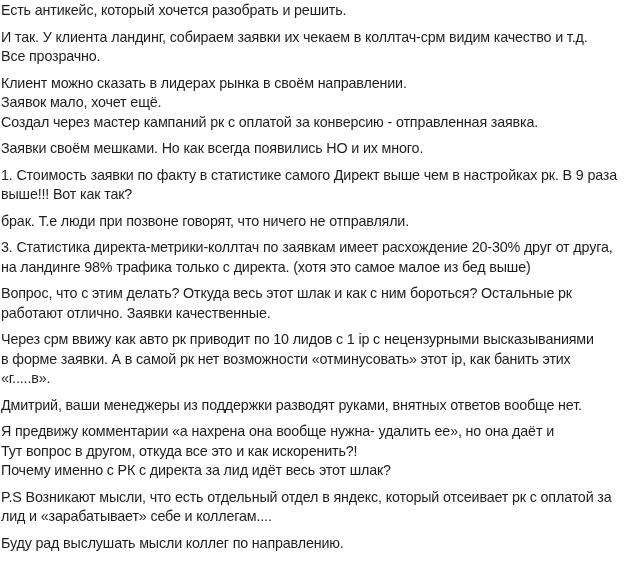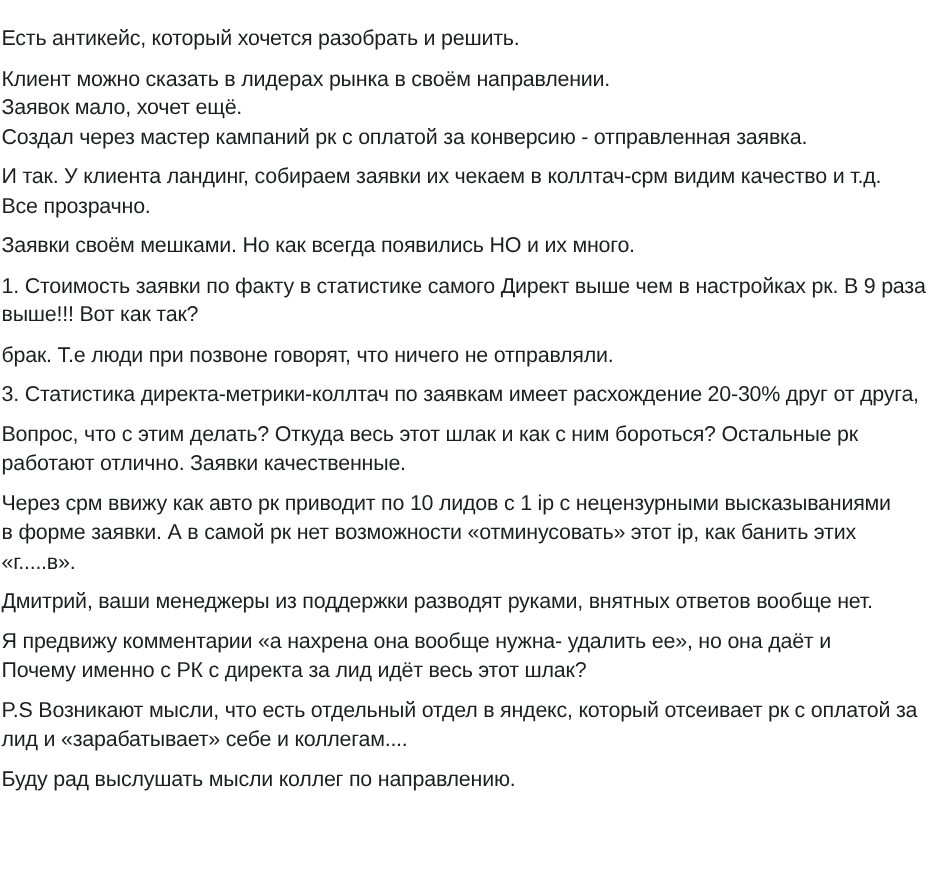--- a/index.html
+++ b/index.html
@@ -4,65 +4,67 @@
 <style>
   html, body { margin: 0; padding: 0; background: #ffffff; }
   body {
     width: 627px; height: 587px; overflow: hidden;
     font-family: "Liberation Sans", "DejaVu Sans", sans-serif;
     font-size: 14.3px; color: #1c1e21;
   }
   .post { padding: 0 0 0 1px; }
   .para { margin: 0 0 7px 0; line-height: 19.5px; }
   .line { display: block; white-space: nowrap; letter-spacing: -0.15px; }
-  .para:first-child { margin-top: 17px; }
+  .para:first-child { margin-top: 1px; }
 </style>
 </head>
 <body>
 
 <div class="post">
   <div class="para">
     <span class="line">Есть антикейс, который хочется разобрать и решить.</span>
   </div>
   <div class="para">
+    <span class="line">И так. У клиента ландинг, собираем заявки их чекаем в коллтач-срм видим качество и т.д.</span>
+    <span class="line">Все прозрачно.</span>
+  </div>
+  <div class="para">
     <span class="line">Клиент можно сказать в лидерах рынка в своём направлении.</span>
     <span class="line">Заявок мало, хочет ещё.</span>
     <span class="line">Создал через мастер кампаний рк с оплатой за конверсию - отправленная заявка.</span>
-  </div>
-  <div class="para">
-    <span class="line">И так. У клиента ландинг, собираем заявки их чекаем в коллтач-срм видим качество и т.д.</span>
-    <span class="line">Все прозрачно.</span>
   </div>
   <div class="para">
     <span class="line">Заявки своём мешками. Но как всегда появились НО и их много.</span>
   </div>
   <div class="para">
     <span class="line">1. Стоимость заявки по факту в статистике самого Директ выше чем в настройках рк. В 9 раза</span>
     <span class="line">выше!!! Вот как так?</span>
   </div>
   <div class="para">
     <span class="line">брак. Т.е люди при позвоне говорят, что ничего не отправляли.</span>
   </div>
   <div class="para">
     <span class="line">3. Статистика директа-метрики-коллтач по заявкам имеет расхождение 20-30% друг от друга,</span>
+    <span class="line">на ландинге 98% трафика только с директа. (хотя это самое малое из бед выше)</span>
   </div>
   <div class="para">
     <span class="line">Вопрос, что с этим делать? Откуда весь этот шлак и как с ним бороться? Остальные рк</span>
     <span class="line">работают отлично. Заявки качественные.</span>
   </div>
   <div class="para">
     <span class="line">Через срм ввижу как авто рк приводит по 10 лидов с 1 ip с нецензурными высказываниями</span>
     <span class="line">в форме заявки. А в самой рк нет возможности «отминусовать» этот ip, как банить этих</span>
     <span class="line">«г.....в».</span>
   </div>
   <div class="para">
     <span class="line">Дмитрий, ваши менеджеры из поддержки разводят руками, внятных ответов вообще нет.</span>
   </div>
   <div class="para">
     <span class="line">Я предвижу комментарии «а нахрена она вообще нужна- удалить ее», но она даёт и</span>
+    <span class="line">Тут вопрос в другом, откуда все это и как искоренить?!</span>
     <span class="line">Почему именно с РК с директа за лид идёт весь этот шлак?</span>
   </div>
   <div class="para">
     <span class="line">P.S Возникают мысли, что есть отдельный отдел в яндекс, который отсеивает рк с оплатой за</span>
     <span class="line">лид и «зарабатывает» себе и коллегам....</span>
   </div>
   <div class="para">
     <span class="line">Буду рад выслушать мысли коллег по направлению.</span>
 
   </div>

